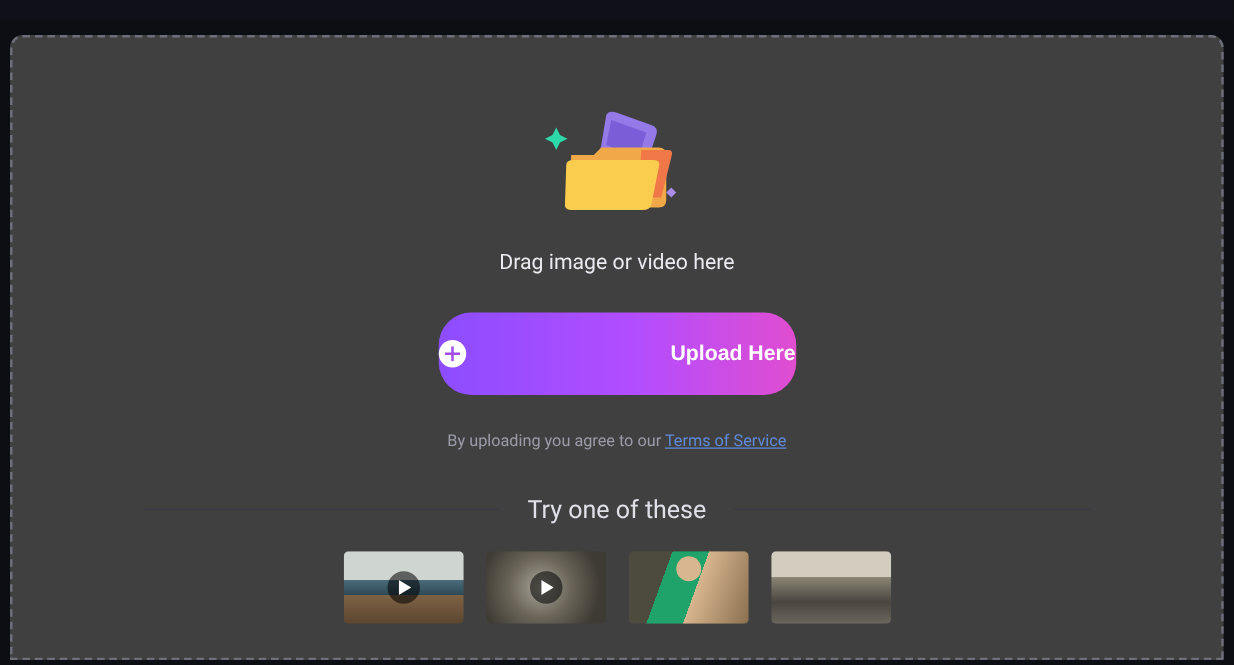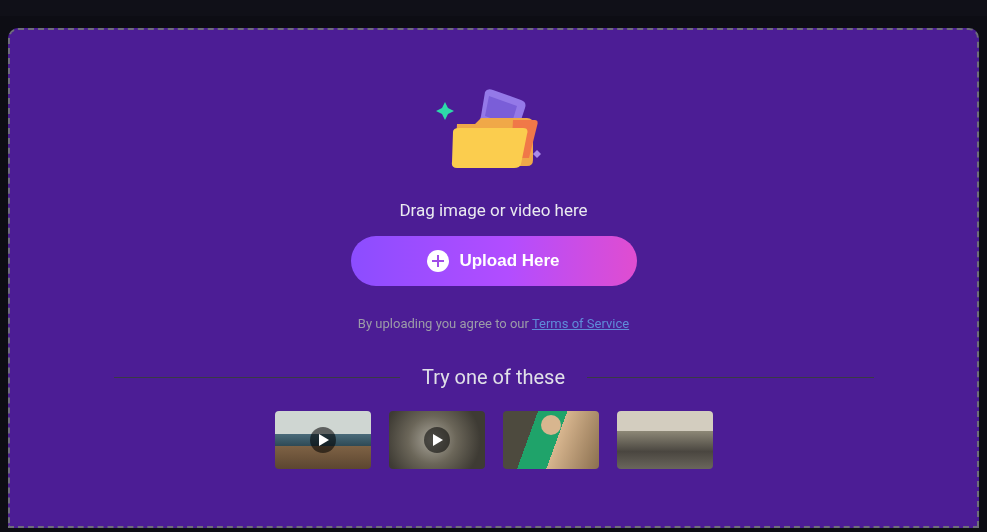--- a/index.html
+++ b/index.html
@@ -14,47 +14,47 @@
   .top-bar {
     height: 16px;
     background: #101018;
   }
   .dropzone {
     margin: 12px 8px 0 8px;
     height: 500px;
     border: 2px dashed #6e6e7a;
     border-top-left-radius: 10px;
     border-top-right-radius: 10px;
-    background: #4c1d95;
+    background: #404040;
     display: flex;
     flex-direction: column;
     align-items: center;
     padding-top: 56px;
   }
   .folder-illustration {
     width: 130px;
     height: 96px;
     position: relative;
   }
   .drag-text {
     margin-top: 18px;
     font-size: 17px;
     color: #eaeaf0;
   }
   .upload-btn {
-    margin-top: 16px;
+    margin-top: 30px;
     width: 286px;
-    height: 50px;
+    height: 66px;
     border-radius: 26px;
     border: none;
     cursor: pointer;
     background: linear-gradient(90deg, #8c4dff 0%, #b24dff 55%, #e04dd0 100%);
     display: flex;
     align-items: center;
-    justify-content: center;
+    justify-content: space-between;
     gap: 10px;
     color: #fff;
     font-size: 17px;
     font-weight: 600;
   }
   .plus-circle {
     width: 22px;
     height: 22px;
     border-radius: 50%;
     background: #fff;

